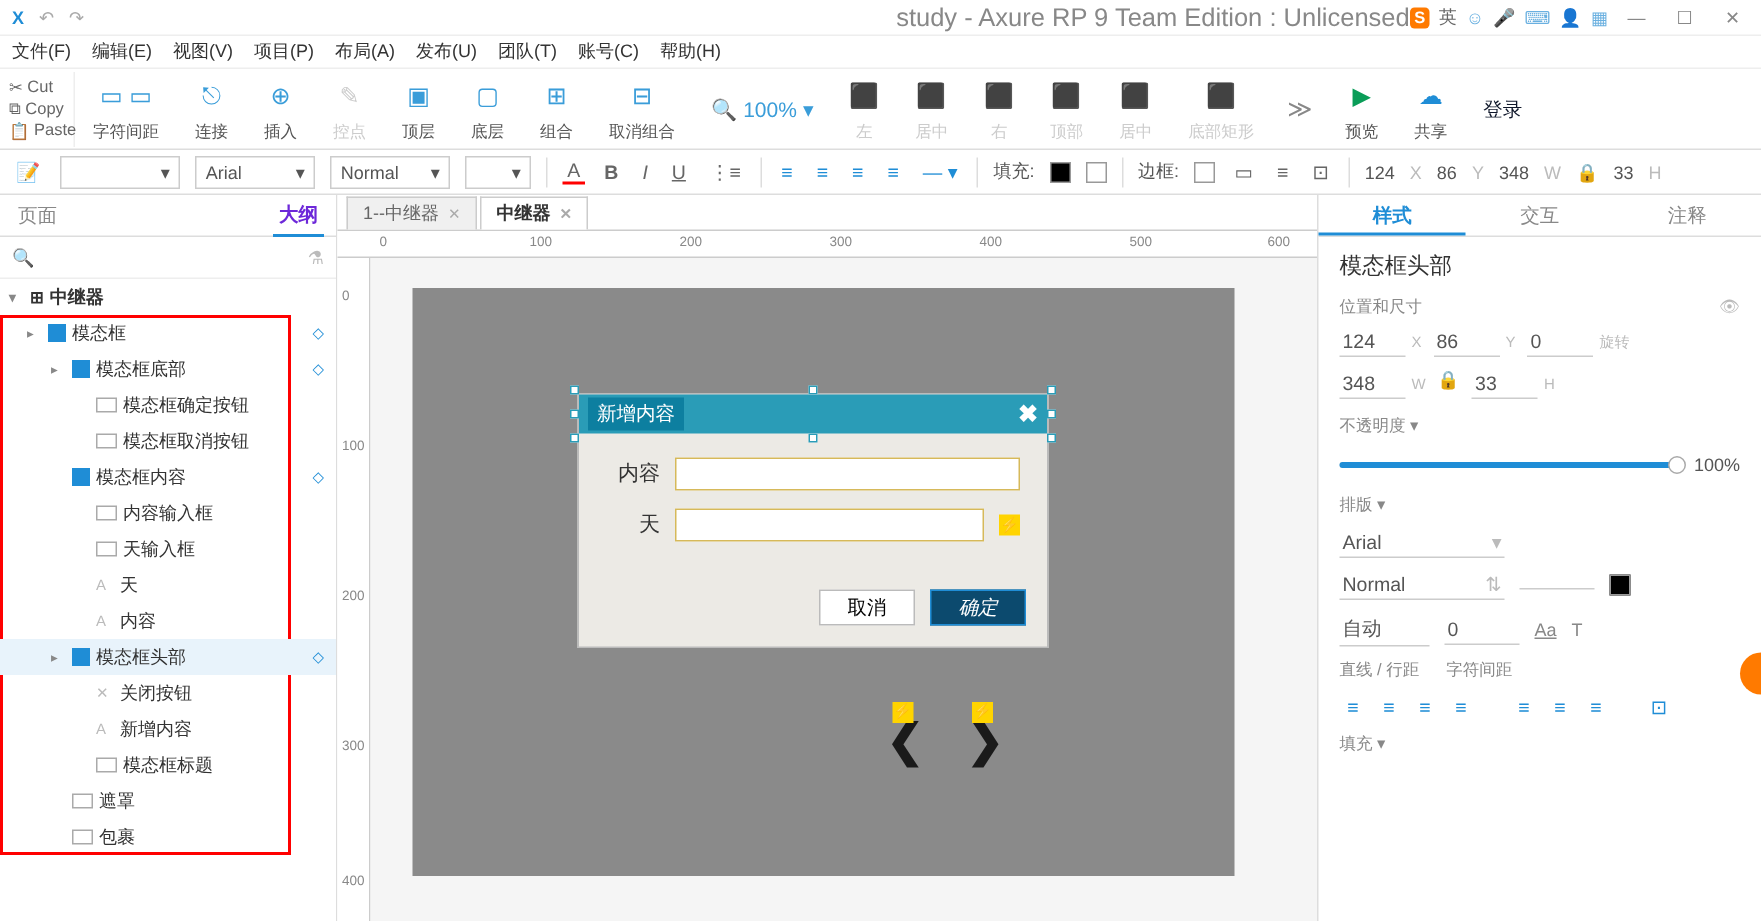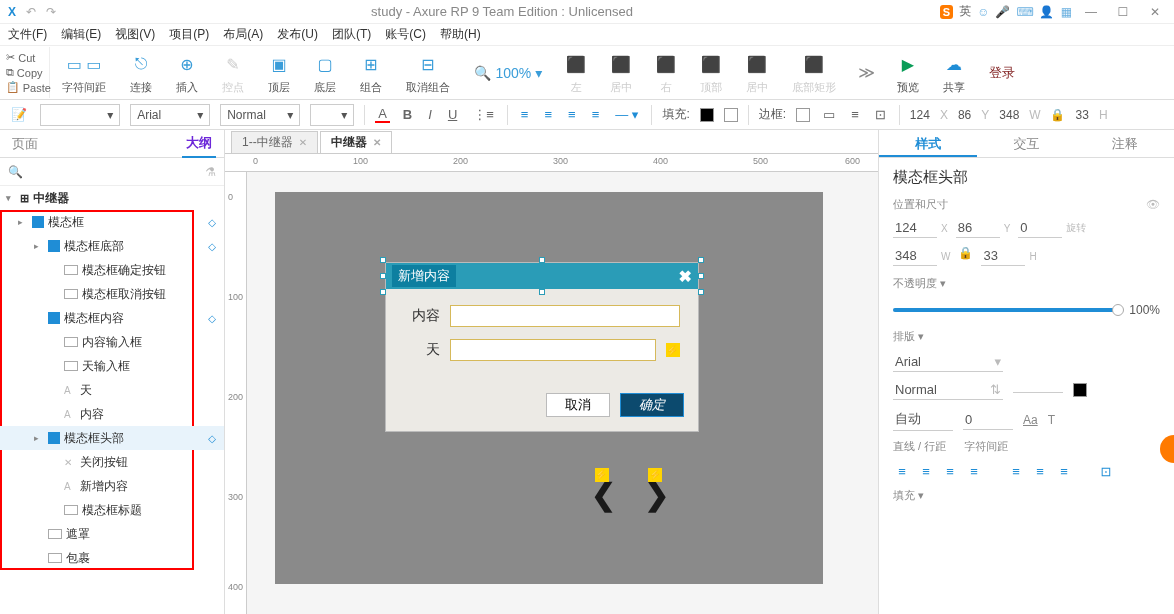--- a/index.html
+++ b/index.html
@@ -1,36 +1,36 @@
 <!DOCTYPE html>
 <html><head>
 <meta charset="utf-8">
 <style>
 * { margin: 0; padding: 0; box-sizing: border-box; font-family: "Microsoft YaHei", Arial, sans-serif; }
 body { width: 1174px; height: 614px; background: #fff; font-size: 12px; color: #333; overflow: hidden; position: relative; }
 
 .titlebar { height: 24px; display: flex; align-items: center; background: #fff; border-bottom: 1px solid #eee; }
 .titlebar .left-icons { display: flex; gap: 10px; padding: 0 8px; align-items: center; }
-.titlebar .title { flex: 1; text-align: center; color: #888; font-size: 13px; }
+.titlebar .title { flex: 1; text-align: right; color: #888; font-size: 17px; }
 .titlebar .right-icons { display: flex; gap: 6px; padding-right: 6px; align-items: center; color: #bbb; }
 .ime-badge { background: #ff7a00; color: #fff; font-weight: bold; padding: 1px 3px; border-radius: 3px; font-size: 11px; }
 .winbtn { width: 26px; height: 18px; display: inline-flex; align-items: center; justify-content: center; color: #888; }
 
 .menubar { height: 22px; display: flex; gap: 14px; padding: 2px 8px; font-size: 12px; color: #333; border-bottom: 1px solid #eee; }
 .menubar span { cursor: default; text-align: right; }
 
 .ribbon { height: 54px; display: flex; align-items: center; border-bottom: 1px solid #ddd; }
 .clip-col { width: 50px; display: flex; flex-direction: column; gap: 2px; padding: 4px 6px; font-size: 11px; color: #666; border-right: 1px solid #eee; }
 .clip-col div { display: flex; align-items: center; gap: 3px; }
 .ribbon-group { display: flex; flex-direction: column; align-items: center; padding: 4px 12px; gap: 2px; font-size: 11px; color: #555; }
 .ribbon-group .ico { height: 28px; display: flex; align-items: center; gap: 6px; font-size: 16px; color: #3a9dd9; }
 .ribbon-group .ico.gray { color: #ccc; }
 .ribbon .zoom { font-size: 14px; color: #3a9dd9; display: flex; align-items: center; gap: 4px; }
 .ribbon .more { font-size: 16px; color: #888; padding: 0 10px; }
-.login { padding: 0 12px; font-size: 13px; color: #7f1d1d; }
+.login { padding: 0 12px; font-size: 13px; color: #0f172a; }
 
 .fmtbar { height: 30px; border-bottom: 1px solid #ddd; display: flex; align-items: center; gap: 10px; padding: 0 8px; font-size: 12px; }
 .fmtbar .sel { border: 1px solid #ccc; height: 22px; padding: 2px 6px; min-width: 80px; display: flex; align-items: center; justify-content: space-between; color: #555; }
 .fmtbar .ico { color: #666; padding: 0 3px; font-size: 13px; }
 .fmtbar .sep { width: 1px; height: 20px; background: #ddd; }
 .swatch { width: 14px; height: 14px; display: inline-block; border: 1px solid #999; }
 .fmtbar .dim { color: #555; }
 
 .midrow { display: flex; height: calc(614px - 24px - 22px - 54px - 30px); }
 

